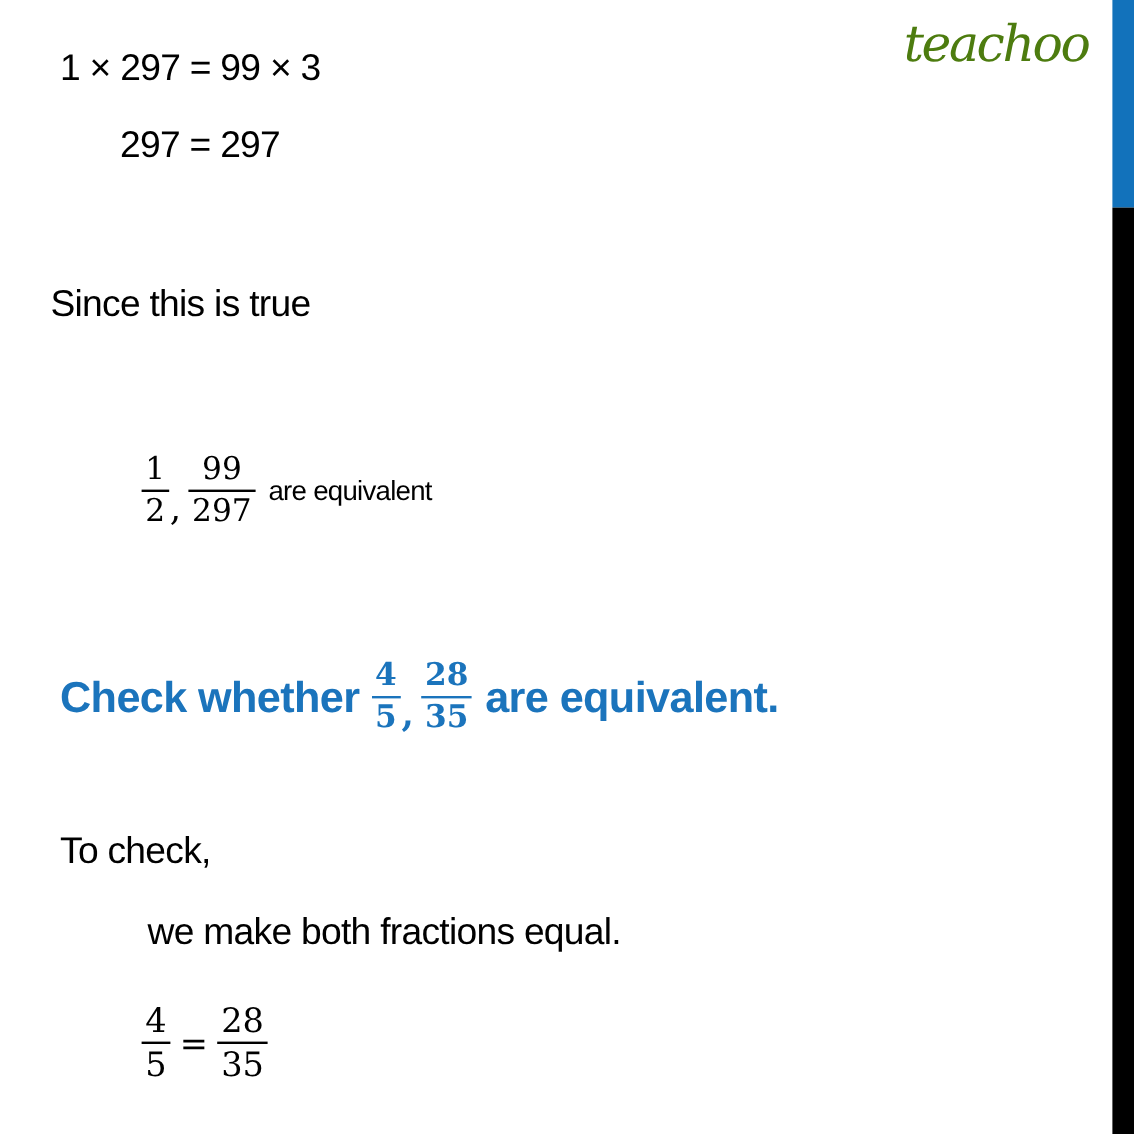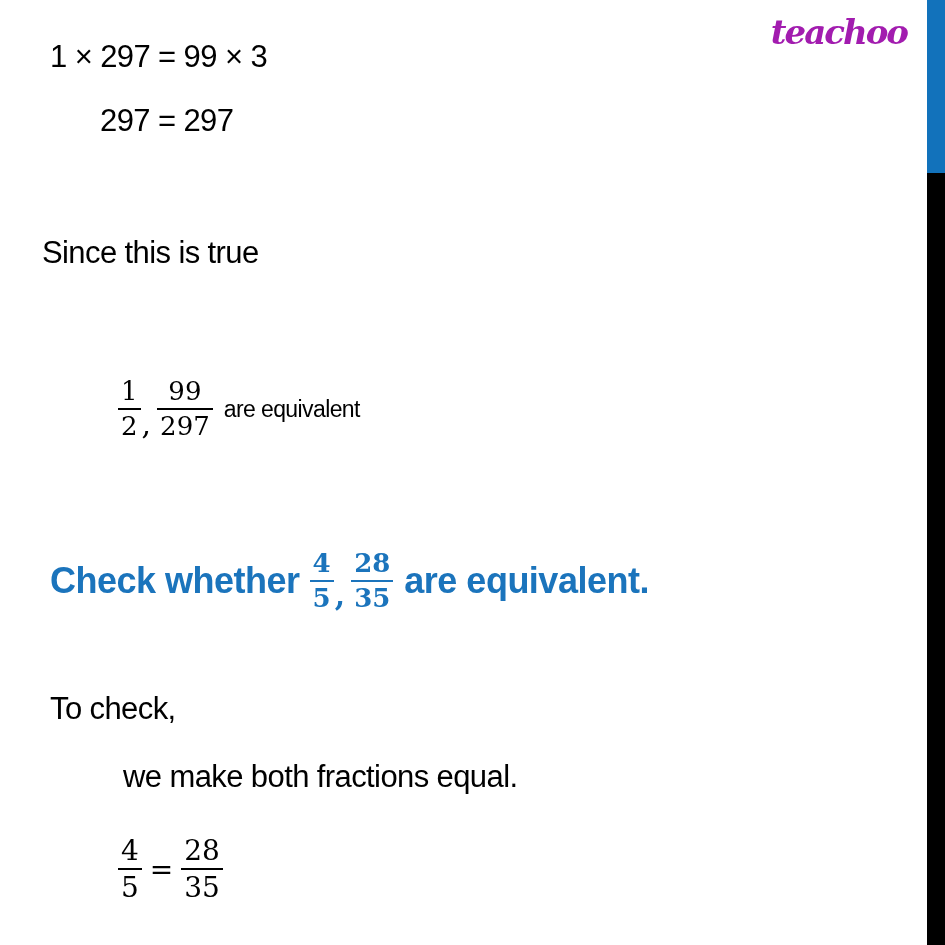--- a/index.html
+++ b/index.html
@@ -31,24 +31,24 @@
     left: 927px; top: 173px;
     width: 18px; height: 772px;
     background: #000000;
   }
   
   .logo {
     position: absolute;
     top: 12px; right: 38px;
     font-family: "DejaVu Serif", serif;
     font-style: italic;
-    font-weight: bold;
-    font-size: 34px;
+    font-weight: normal;
+    font-size: 42px;
     letter-spacing: -2px;
-    color: #a21caf;
+    color: #4d7c0f;
   }
   
   .txt {
     position: absolute;
     font-size: 31px;
     letter-spacing: -0.6px;
     line-height: 1.1;
     color: var(--text-black);
     white-space: nowrap;
   }

